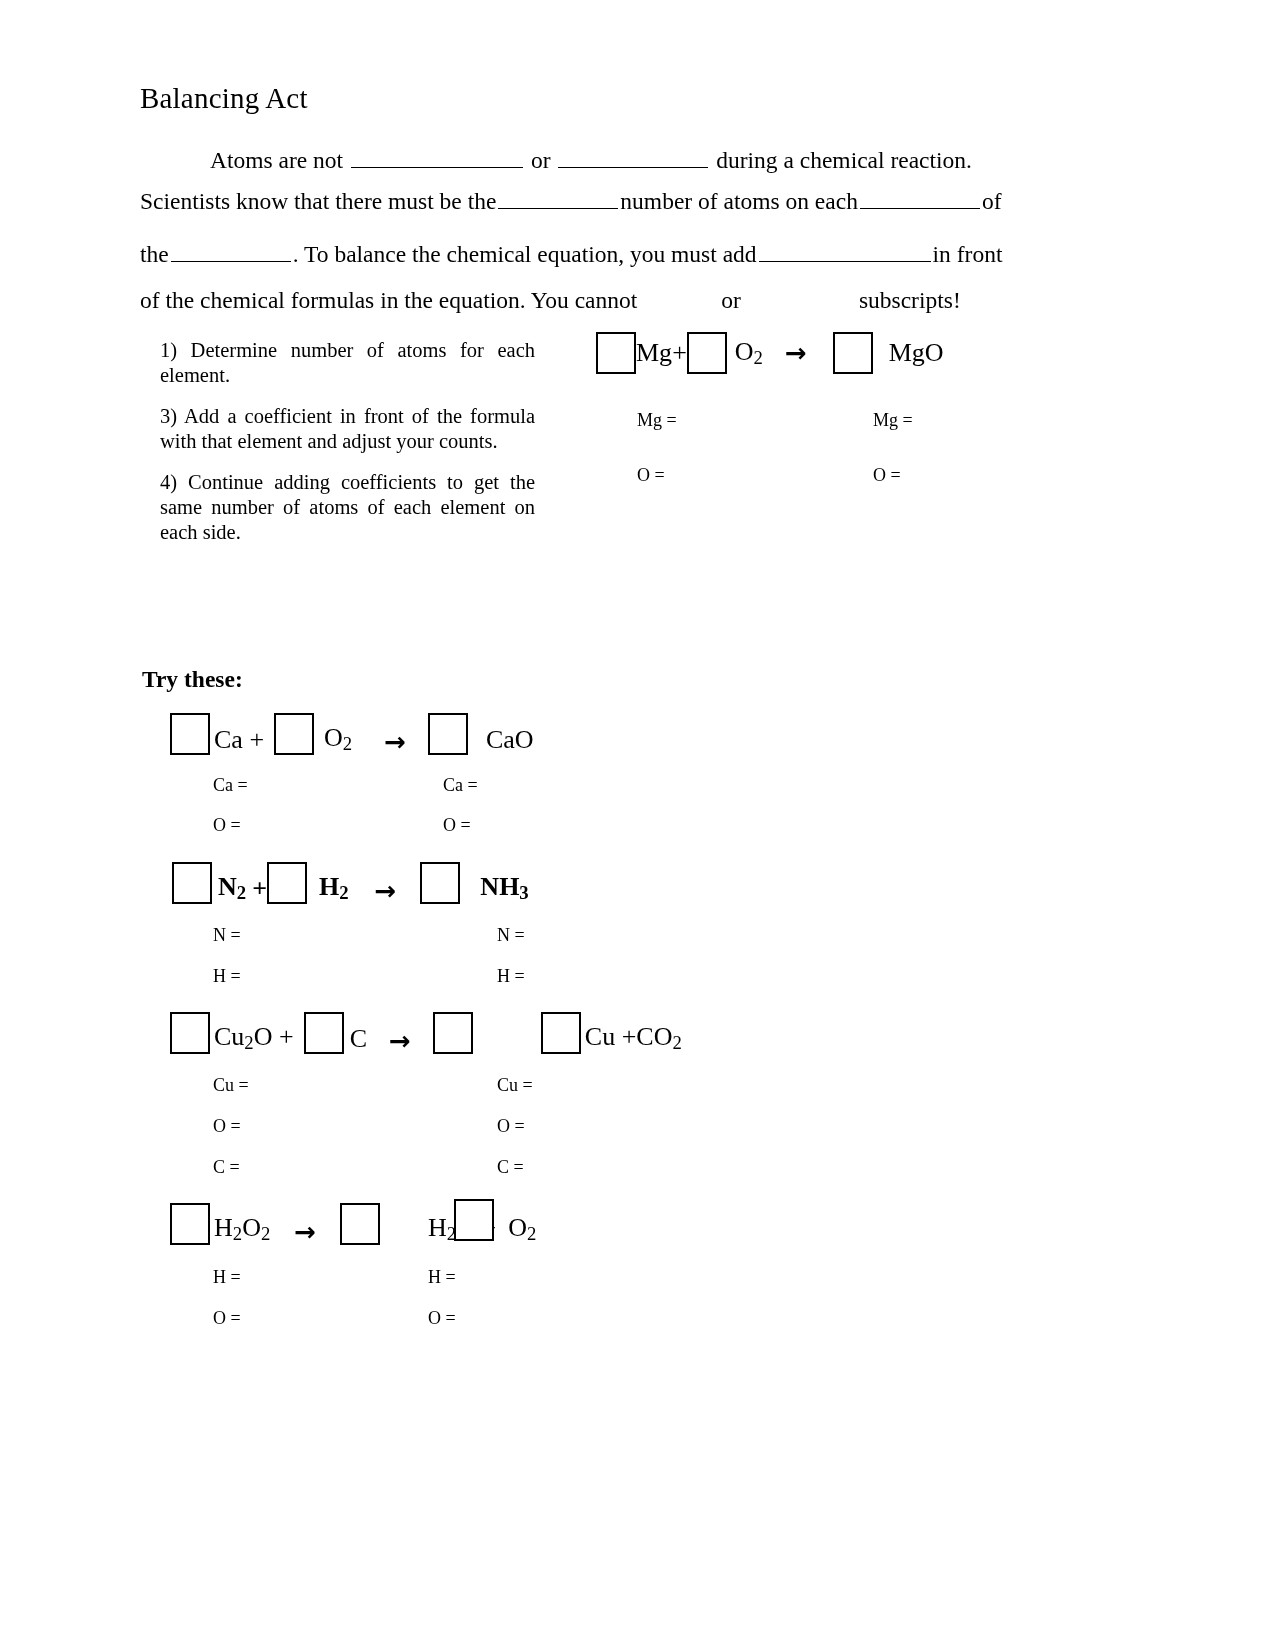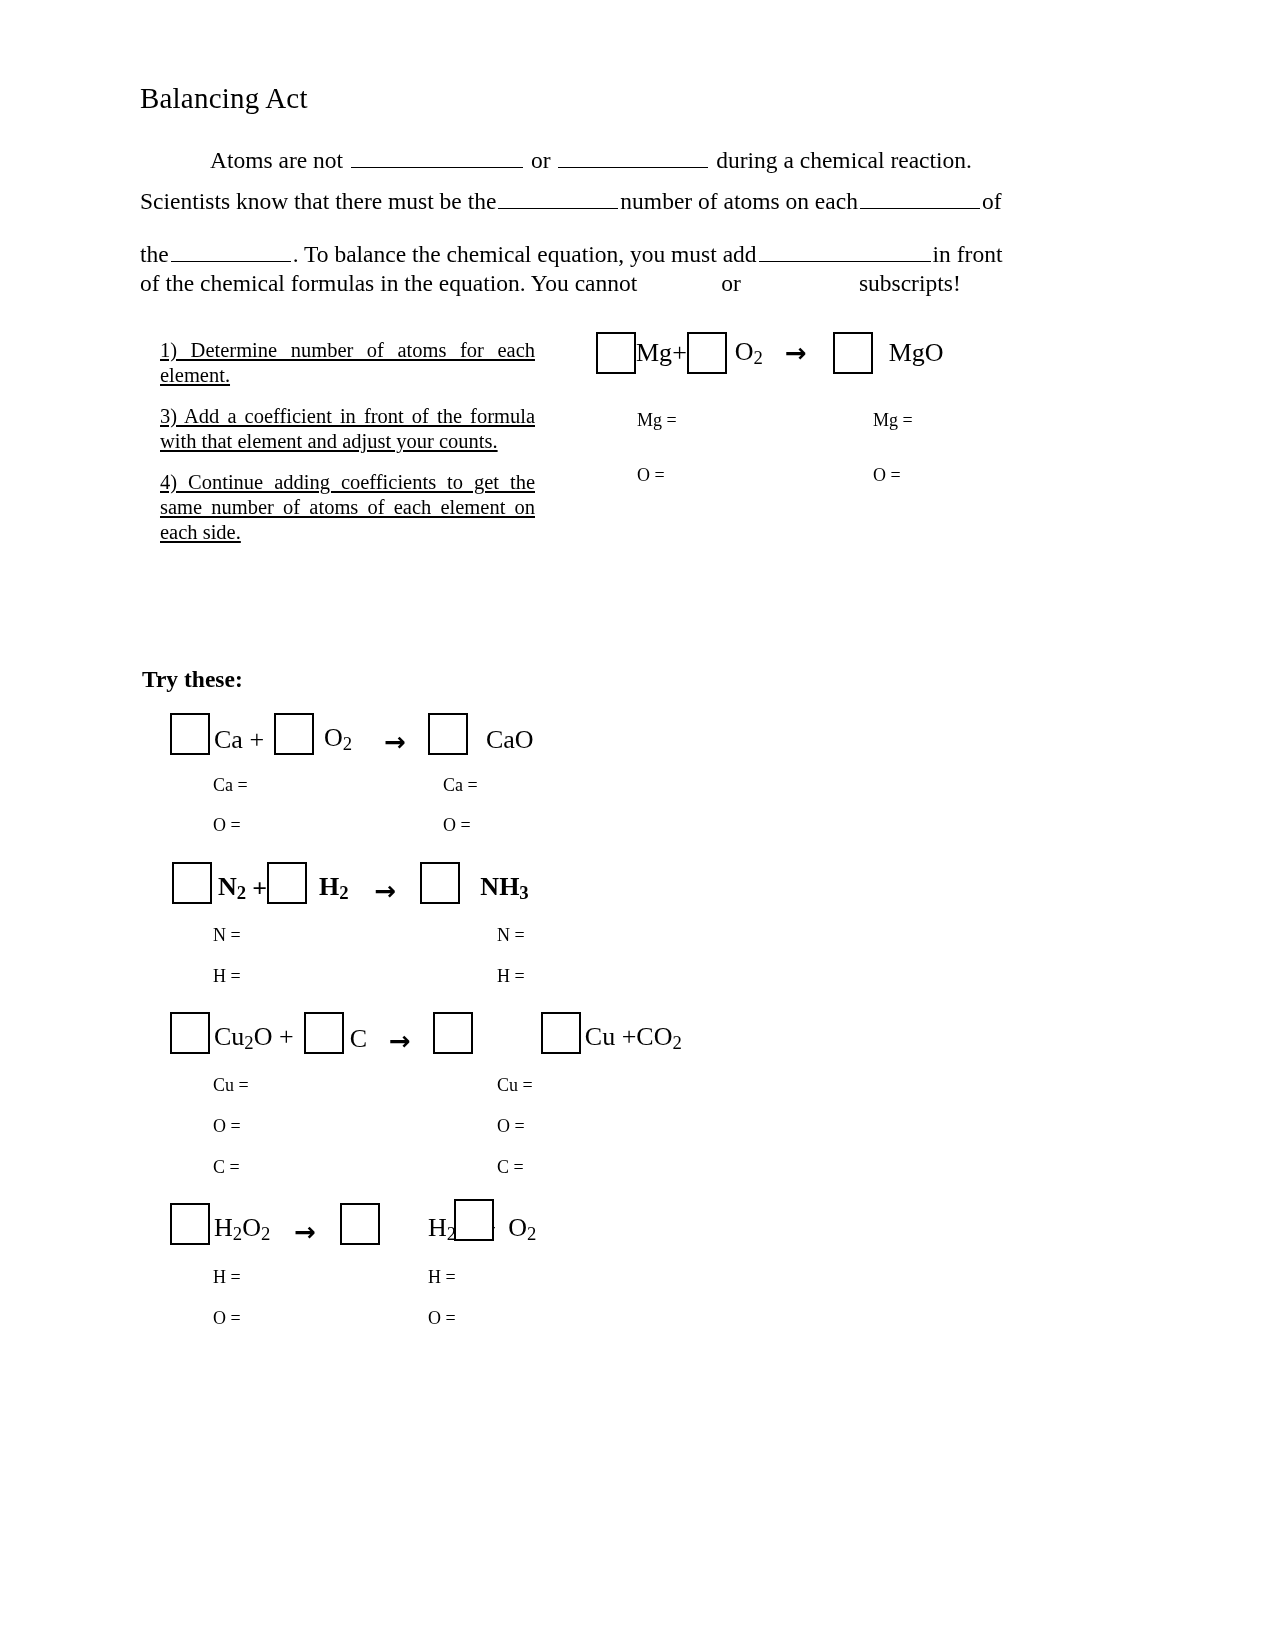--- a/index.html
+++ b/index.html
@@ -78,36 +78,35 @@
   .b-170 { width: 172px; }
   .u-gap { display: inline-block; }
   .u-80  { width: 84px; }
   .u-115 { width: 118px; }
 
   
   .iline { position: absolute; left: 0; white-space: nowrap; }
   .iline.l1 { top: 0px;   left: 70px; }
   .iline.l2 { top: 41px;  left: 0px; }
   .iline.l3 { top: 94px;  left: 0px; }
-  .iline.l4 { top: 123px; left: 0px; }
+  .iline.l4 { top: 140px; left: 0px; }
 
   
   .steps {
     position: absolute;
     left: 160px;
     top: 338px;
     width: 375px;
     font-size: 20.5px;
     line-height: 25px;
   }
   .step {
     margin-bottom: 16px;
     text-align: justify;
     text-justify: inter-word;
-    text-decoration: underline;
   }
   .step:last-child { margin-bottom: 0; }
 
   
   .example-eq {
     position: absolute;
     left: 596px;
     top: 332px;
     display: flex;
     align-items: center;

